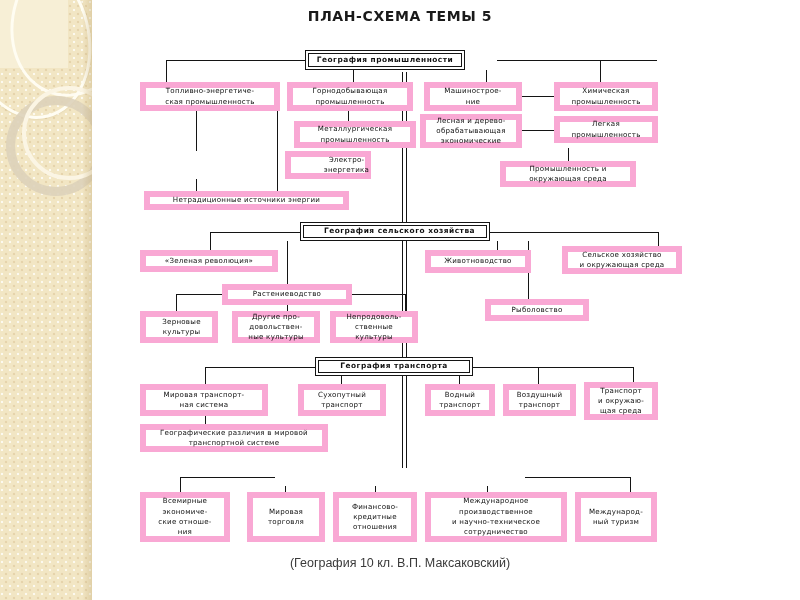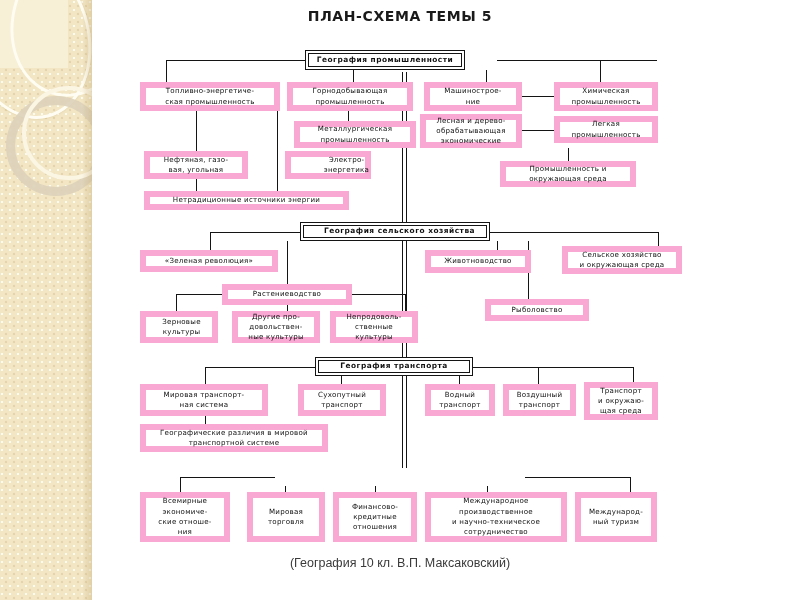--- a/index.html
+++ b/index.html
@@ -139,22 +139,20 @@
 промышленность</div>
   <div class="ln h" style="left:522px;top:130px;width:32px;"></div>
   <div class="ln h" style="left:522px;top:96px;width:32px;"></div>
 
   <div class="ln v" style="left:568px;top:148px;height:13px;"></div>
   <div class="node" style="left:500px;top:161px;width:136px;height:26px;white-space:pre-line;">Промышленность и
 окружающая среда</div>
 
   <div class="ln v" style="left:196px;top:111px;height:40px;"></div>
   <div class="ln v" style="left:277px;top:111px;height:80px;"></div>
-  <div class="node" style="left:144px;top:151px;width:104px;height:28px;white-space:pre-line;">Нефтяная, газо-
-вая, угольная</div>
   <div class="node" style="left:285px;top:151px;width:86px;height:28px;white-space:pre-line;padding-left:40px;">Электро-
 энергетика</div>
 
   <div class="ln v" style="left:196px;top:179px;height:12px;"></div>
   <div class="node" style="left:144px;top:191px;width:205px;height:19px;">Нетрадиционные источники энергии</div>
 
   <div class="node hdr" style="left:300px;top:222px;width:190px;height:19px;padding-left:12px;">География сельского хозяйства</div>
 
   <div class="ln h" style="left:210px;top:232px;width:90px;"></div>
   <div class="ln h" style="left:490px;top:232px;width:168px;"></div>

